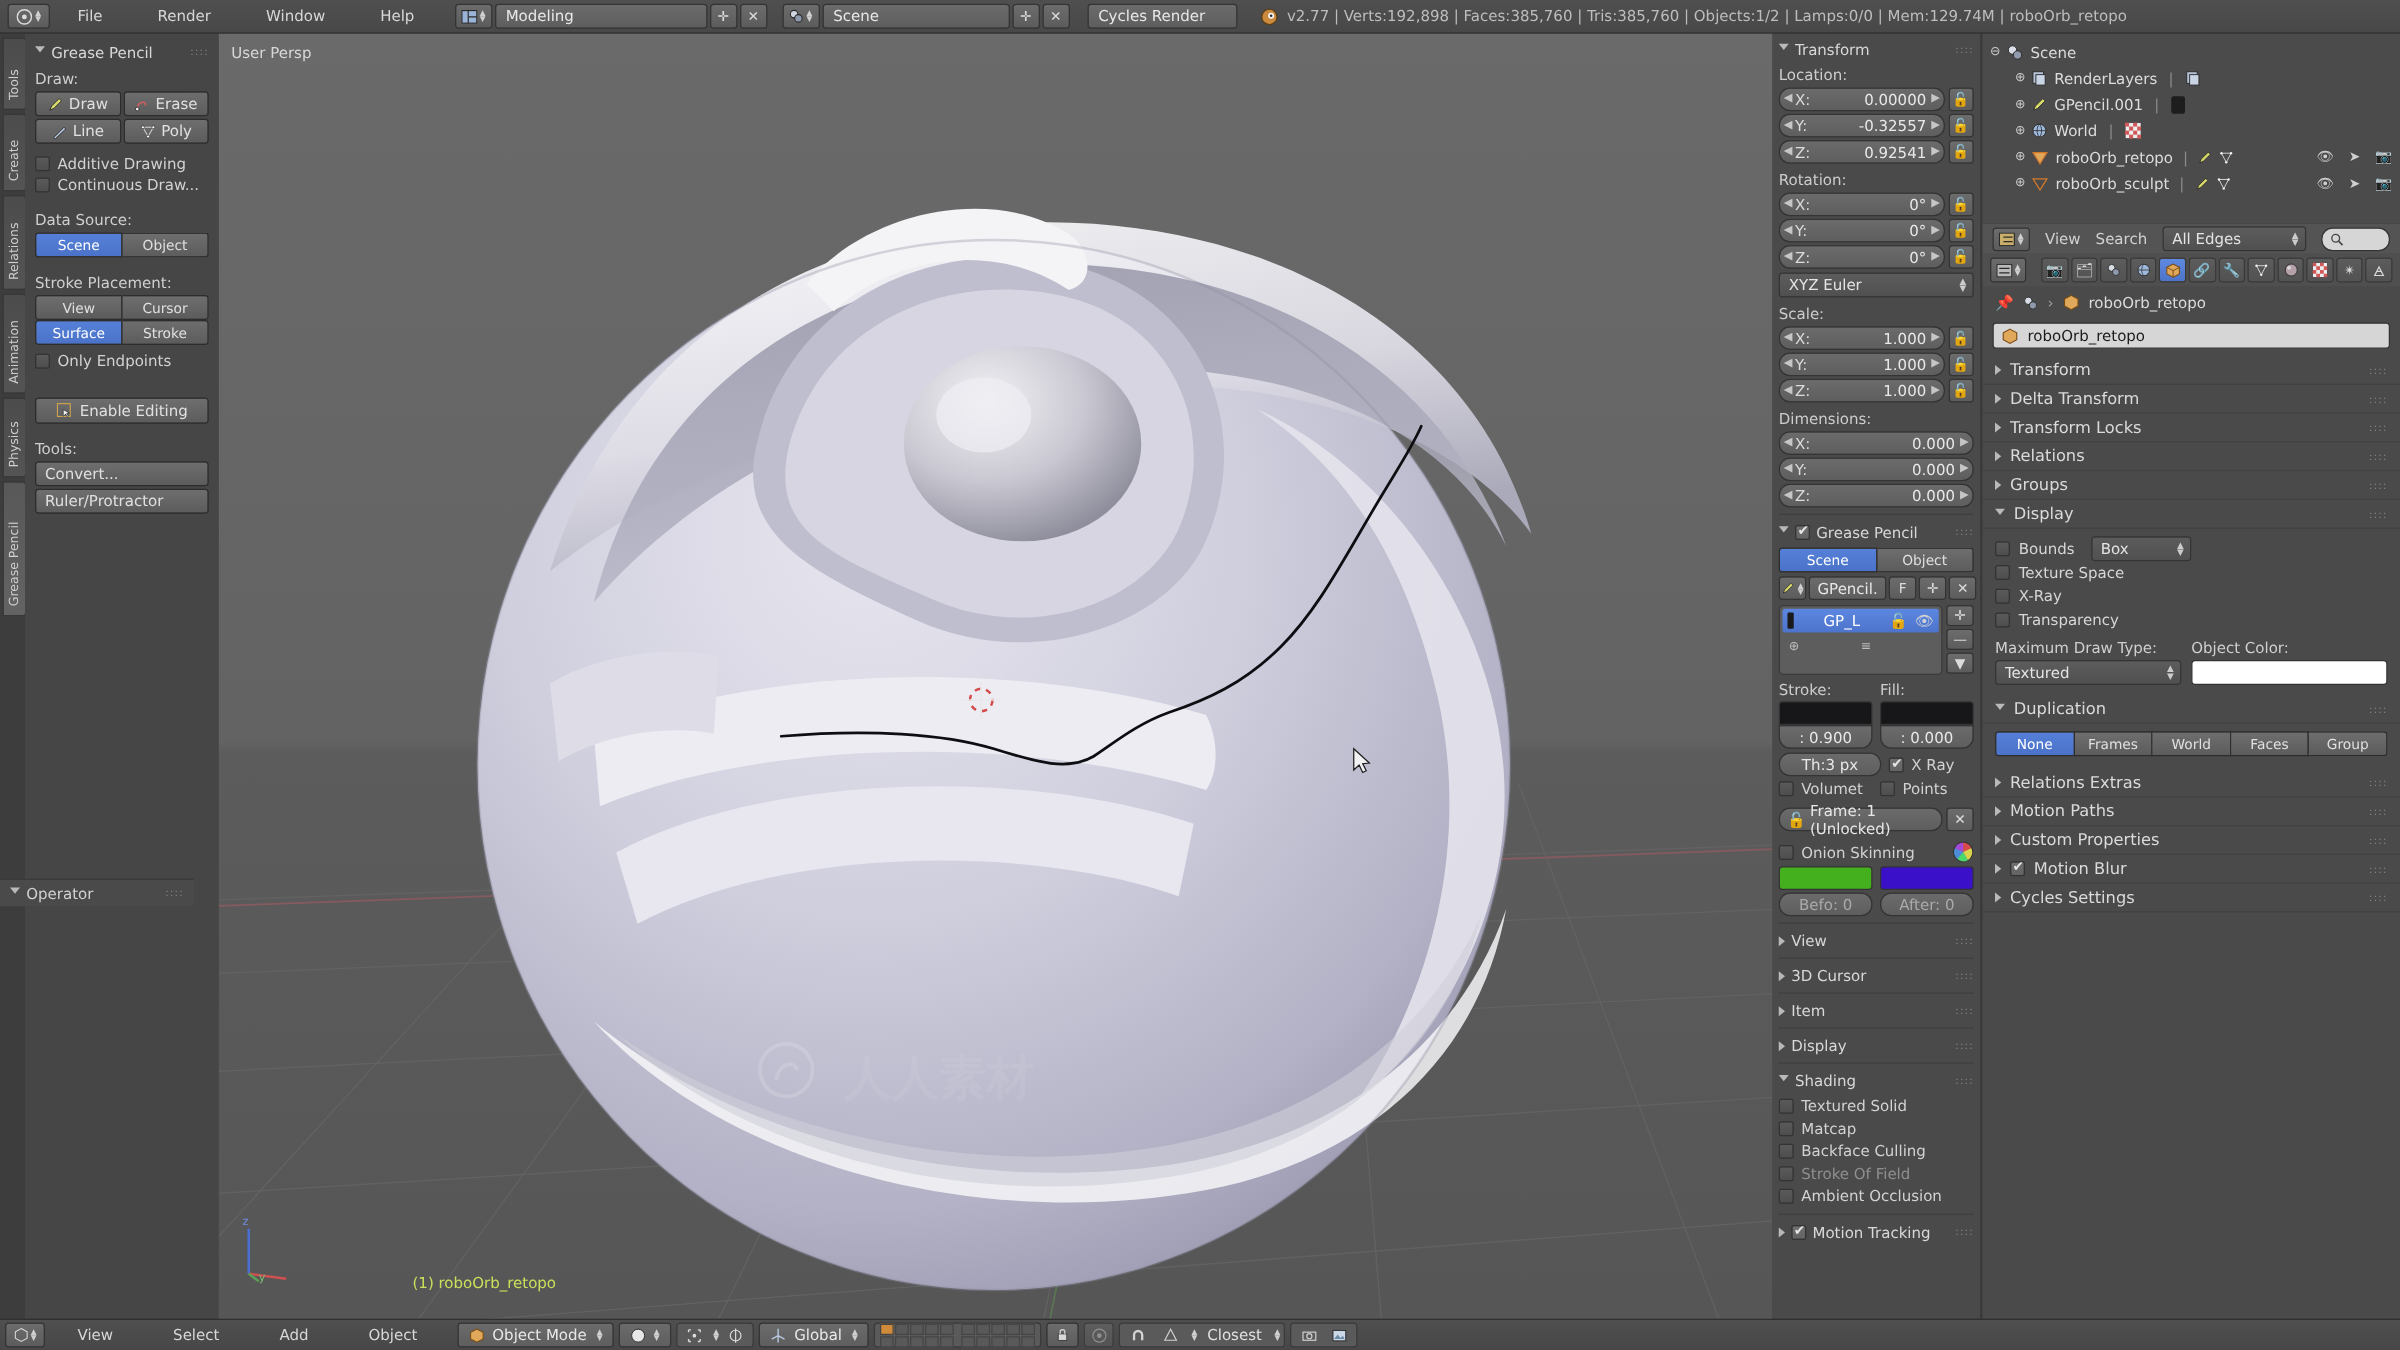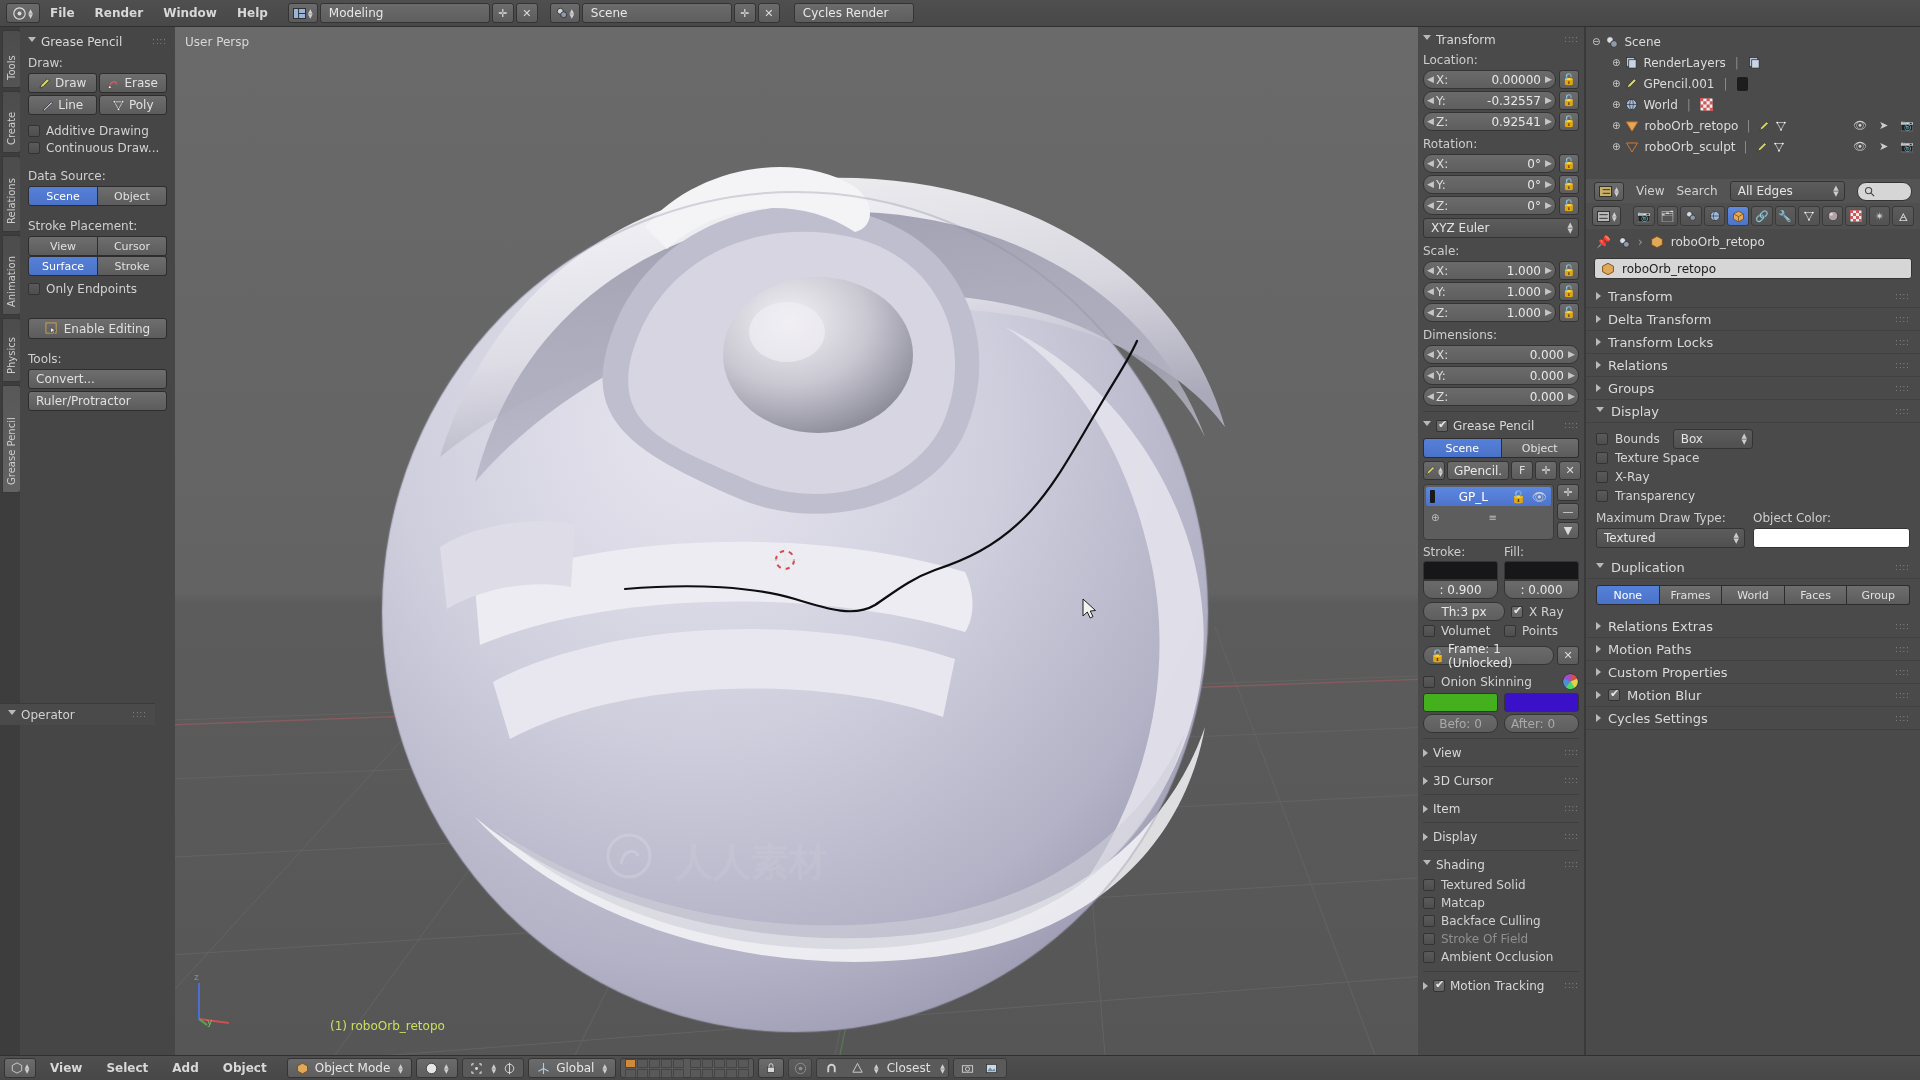--- a/index.html
+++ b/index.html
@@ -27,22 +27,22 @@
     font-size:11px; color:#e6e6e6; }
   .row { display:flex; align-items:center; gap:6px; }
   .sect { display:flex; align-items:center; gap:5px; height:17px;
     color:#d8d8d8; font-size:12px; }
   .tri { width:0;height:0;border-left:5px solid #b9b9b9;
     border-top:4px solid transparent;border-bottom:4px solid transparent; }
   .tri.down { border-left:4px solid transparent;border-right:4px solid transparent;
     border-top:5px solid #b9b9b9; }
   .grip { margin-left:auto; color:#888; font-size:8px; letter-spacing:1px;
     line-height:5px; }
-  .menu { padding:0 10px; font-size:12px; color:#d8d8d8; cursor:pointer;
-    line-height:24px;font-weight:bold; }
+  .menu { padding:0 22px; font-size:12px; color:#d8d8d8; cursor:pointer;
+    line-height:24px; }
 
   
   #topbar { position:absolute; left:0; top:0; width:1920px; height:27px;
     background:linear-gradient(#4f4f4f,#484848); display:flex; align-items:center;
     border-bottom:1px solid #303030; }
   .iconbtn { height:20px; min-width:22px; background:linear-gradient(#6c6c6c,#5c5c5c);
     border:1px solid #343434; border-radius:3px; display:flex; align-items:center;
     justify-content:center; color:#dcdcdc; font-size:11px; cursor:pointer; }
   .spin { display:flex; flex-direction:column; font-size:6px; line-height:5px;
     color:#d0d0d0; margin-left:2px; }
@@ -191,20 +191,28 @@
             <span>▼</span>
           </span>
       </div>
       <div class="dropbox" style="width:150px">Scene</div>
       <div class="iconbtn" style="width:20px">✛</div>
       <div class="iconbtn" style="width:20px">✕</div>
     </div>
 
     <div class="dropbox" style="width:120px;margin-left:14px;">Cycles Render</div>
 
+    <div class="row" style="margin-left:18px;gap:7px;">
+      <svg width="15" height="15" viewBox="0 0 16 16">
+        <circle cx="8" cy="8" r="6.5" fill="#c98a3e" stroke="#5a3d17"></circle>
+        <circle cx="9.5" cy="7" r="2.6" fill="#f2f2f2"></circle>
+        <circle cx="9.5" cy="7" r="1.1" fill="#2a2a2a"></circle>
+      </svg>
+      <div id="stats">v2.77 | Verts:192,898 | Faces:385,760 | Tris:385,760 | Objects:1/2 | Lamps:0/0 | Mem:129.74M | roboOrb_retopo</div>
+    </div>
   </div>
 
   <div id="vtabs">
     <div class="vtab" style="height:58px">Tools</div>
     <div class="vtab" style="height:62px">Create</div>
     <div class="vtab" style="height:76px">Relations</div>
     <div class="vtab" style="height:80px">Animation</div>
     <div class="vtab" style="height:64px">Physics</div>
     <div class="vtab" style="height:108px;background:linear-gradient(#636363,#585858)">Grease Pencil</div>
   </div>
@@ -643,21 +651,21 @@
       </svg>
     </div>
     <div class="row" style="gap:6px;margin-top:3px;">
       <div style="flex: 1 1 0%; height: 19px; border: 1px solid rgb(52, 52, 52); border-radius: 3px; background: rgb(68, 176, 30);"></div>
       <div style="flex: 1 1 0%; height: 19px; border: 1px solid rgb(52, 52, 52); border-radius: 3px; background: rgb(58, 16, 200);"></div>
     </div>
     <div class="row" style="gap:6px;margin-top:2px;">
       <div class="field" style="flex:1;justify-content:center;color:#aaa">
         <span>Befo: 0</span>
       </div>
-      <div class="field" style="flex:1;color:#aaa">
+      <div class="field" style="flex:1;justify-content:center;color:#aaa">
         <span>After: 0</span>
       </div>
     </div>
 
     <div class="npsep"></div>
     <div class="sect">
       <span class="tri"></span>
       <span>View</span>
       <span class="grip">::::</span>
     </div>

